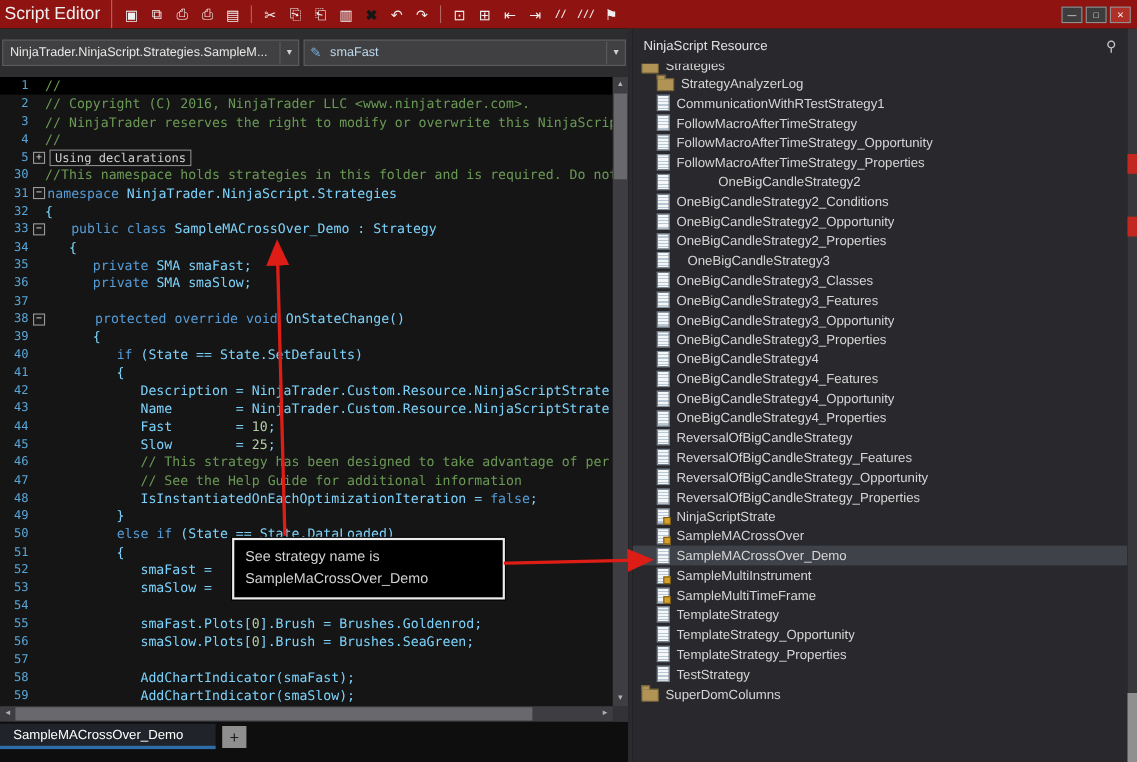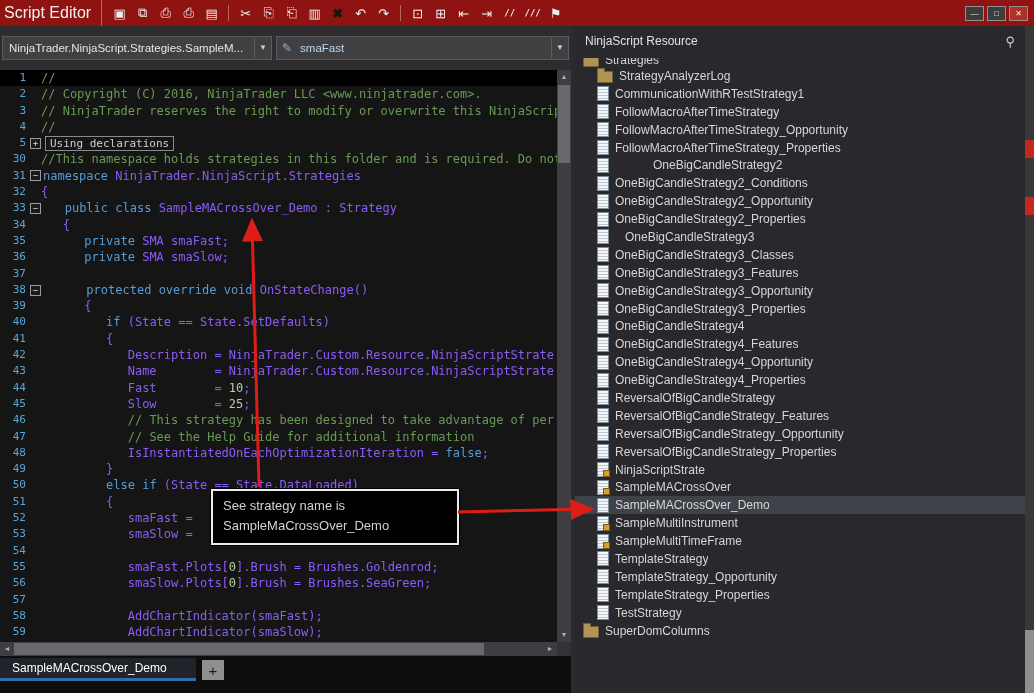--- a/index.html
+++ b/index.html
@@ -40,21 +40,21 @@
   .editor{position:relative;flex:1;background:var(--editor_bg);overflow:hidden;}
   #code-lines{position:absolute;left:0;top:0;right:14px;overflow:hidden;}
   .code-line{display:flex;height:16.3px;align-items:center;
              font-family:"DejaVu Sans Mono",monospace;font-size:12px;line-height:16.3px;}
   .code-line.hl{background:#000;}
   .gut{width:26px;flex:none;text-align:right;padding-right:4px;color:var(--linenum);font-size:11px;}
   .fold{width:11px;flex:none;display:flex;align-items:center;justify-content:center;}
   .fold.box{border:1px solid #9a9a9a;width:9px;height:9px;flex:none;margin-right:2px;background:#1a1a1a;
             color:#ddd;font-size:9px;line-height:7px;justify-content:center;}
   .code-text{flex:1;overflow:hidden;white-space:pre;}
-  .tok-p{color:#8b5cf6;}
+  .tok-p{color:#7dd3fc;}
   .tok-c{color:var(--comment);}
   .tok-k{color:var(--keyword);}
   .tok-n{color:var(--number);}
   .region-box{border:1px solid #8a8a8a;padding:0 4px;color:#cfcfcf;font-size:11px;margin-left:2px;}
 
   
   .vscroll{position:absolute;top:0;right:0;width:14px;bottom:0;background:#3e3e42;}
   .vs-arrow{position:absolute;left:0;right:0;height:14px;text-align:center;font-size:7px;color:#b0b0b0;line-height:14px;}
   .vs-arrow.up{top:0;} .vs-arrow.down{bottom:0;}
   .vs-thumb{position:absolute;top:15px;height:78px;left:1px;right:1px;background:#68686d;}

